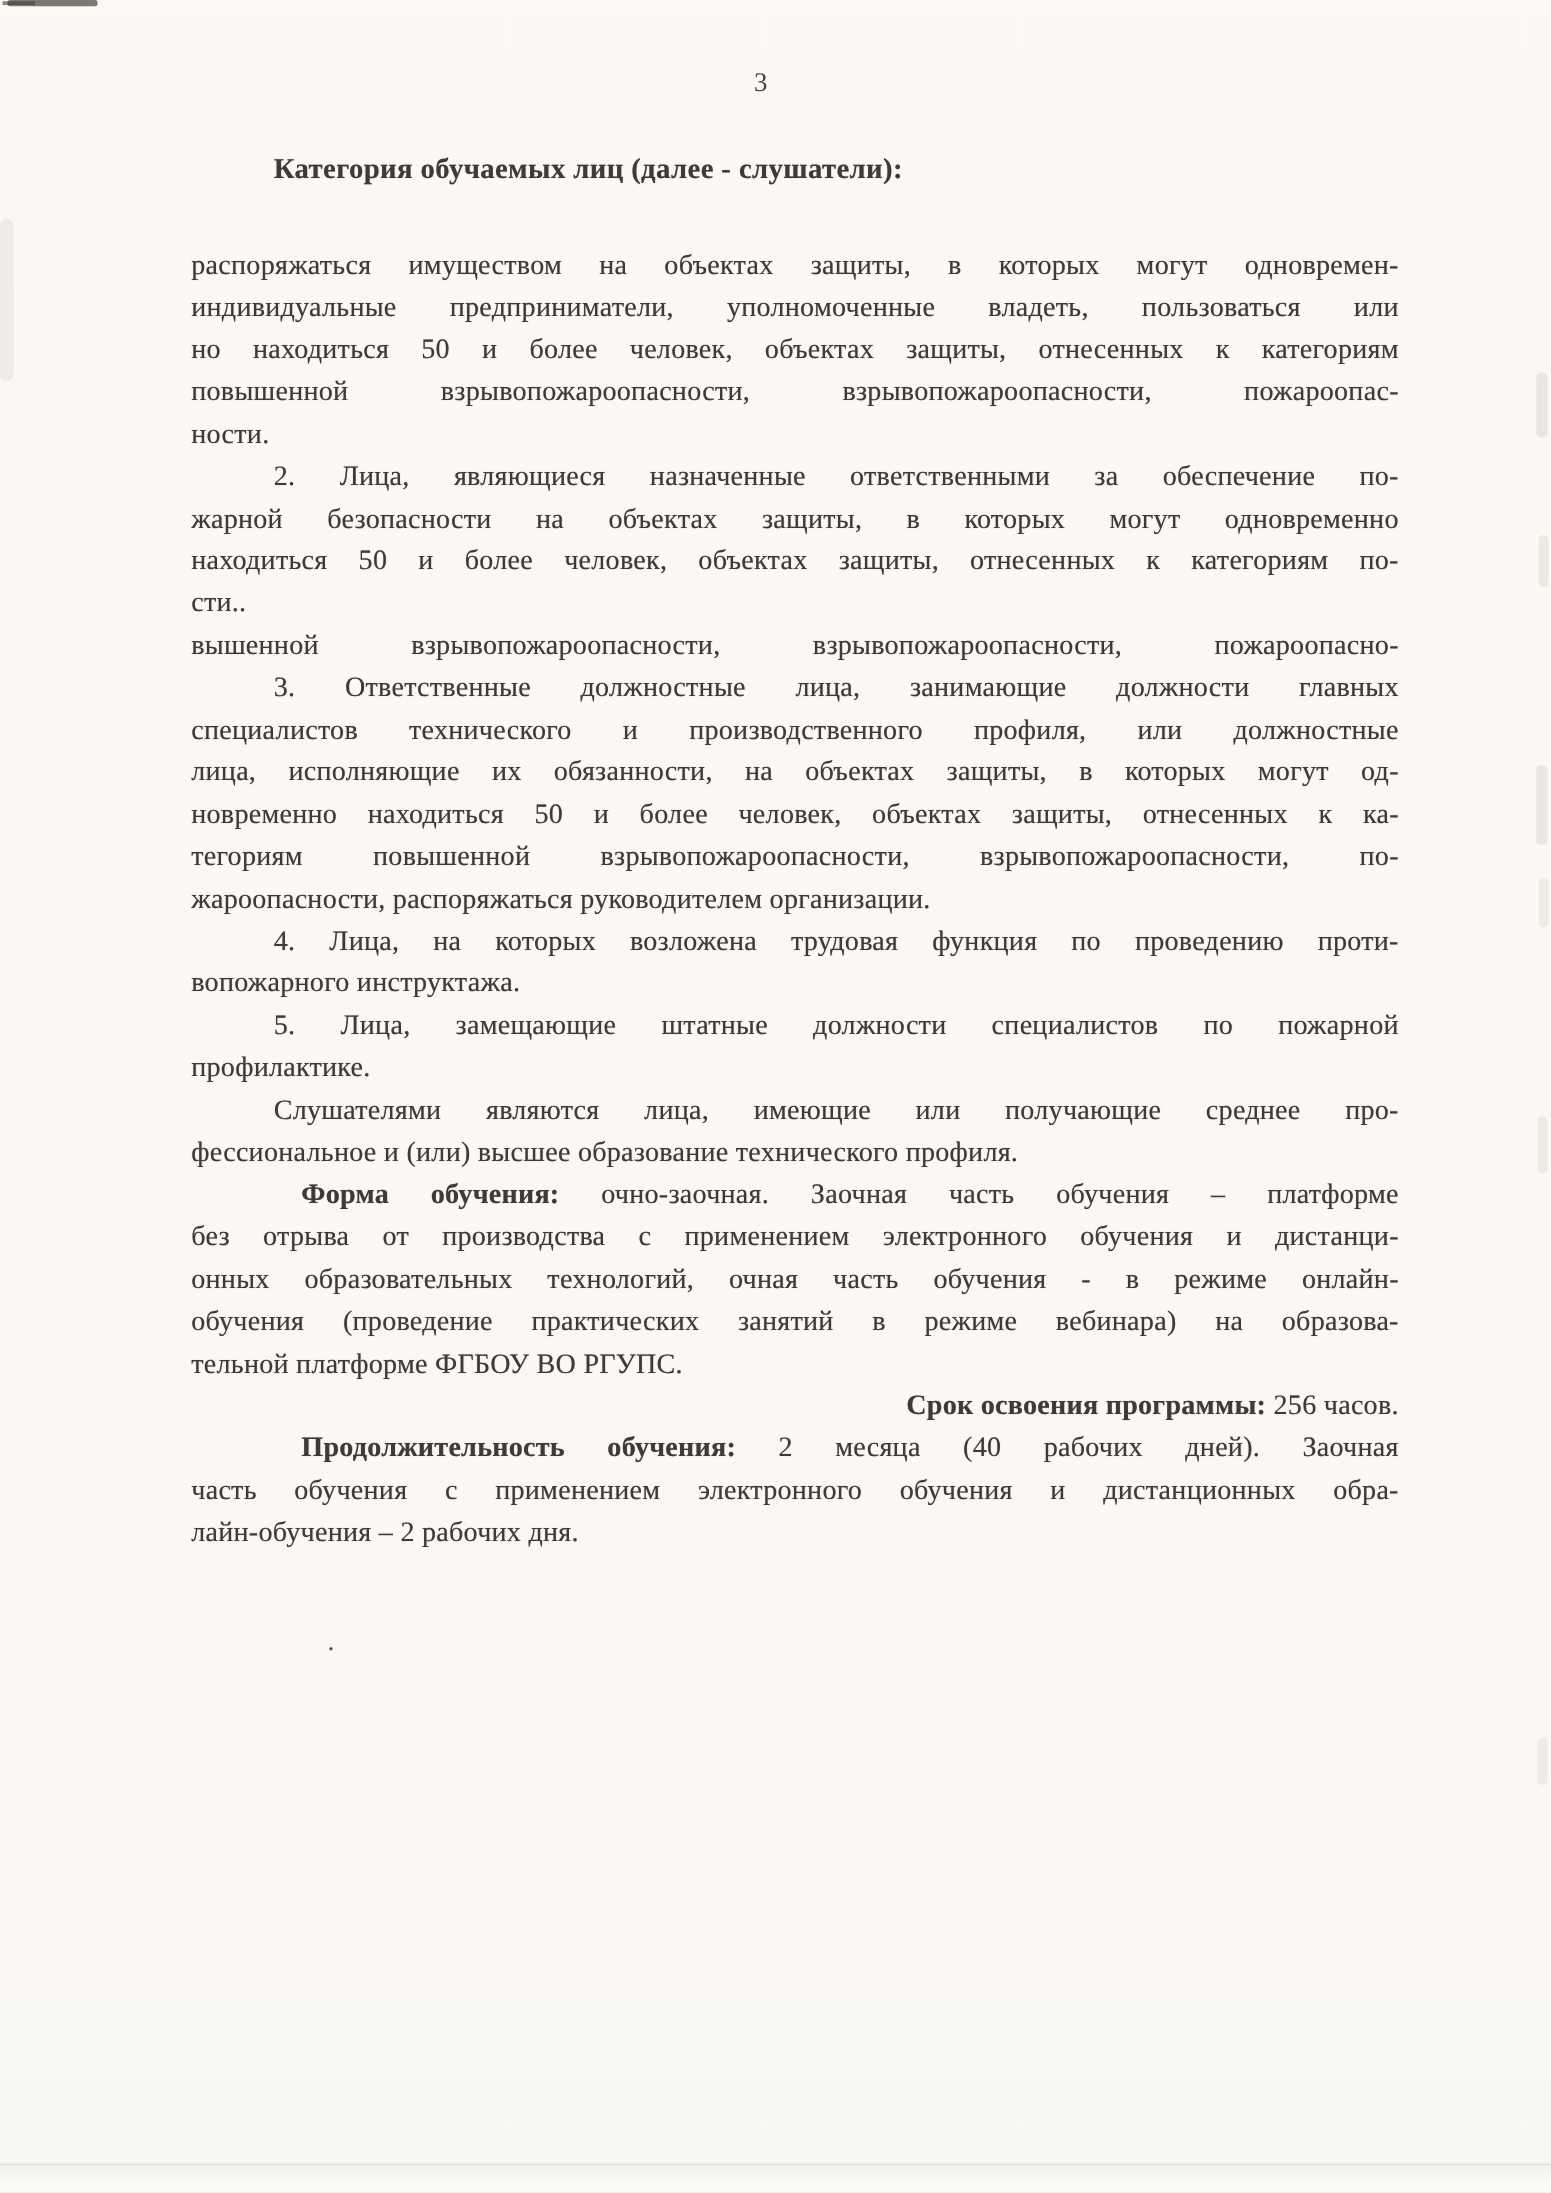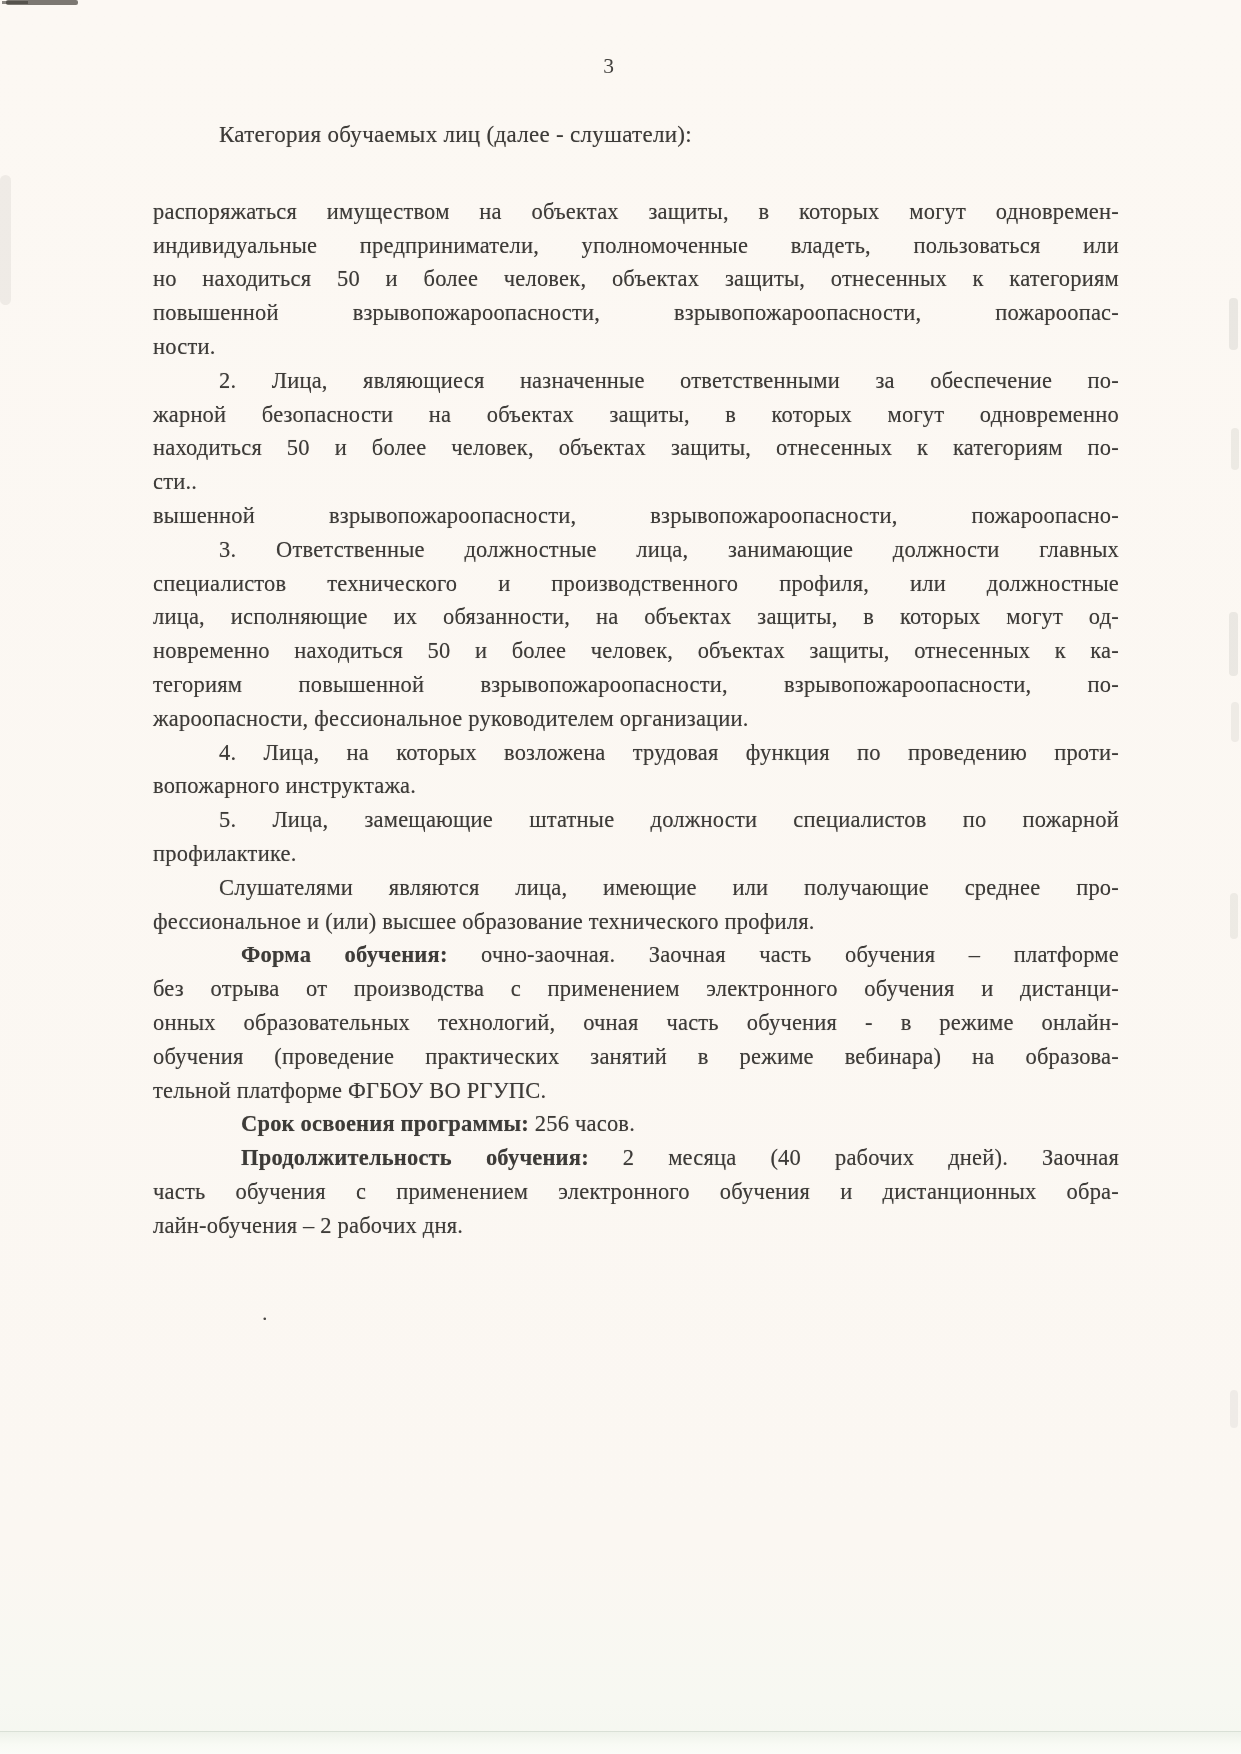--- a/index.html
+++ b/index.html
@@ -20,29 +20,29 @@
     color:#44423f;
   }
   .text-col {
     position:absolute; left:153px; top:118px; width:966px;
     font-size:22.5px;
     line-height:33.8px;
     letter-spacing:0.2px;
     text-shadow:0 0 0.7px rgba(64,60,56,0.5);
   }
   .heading {
-    font-weight:normal;
+    font-weight:bold;
     font-size:23px;
     text-indent:66px;
     margin-bottom:43px;
     letter-spacing:0.3px;
   }
   .line { text-align:left; white-space:normal; }
   .just { text-align:justify; text-align-last:justify; }
-  .first { text-indent:66px; }
+  .first { text-indent:66px;text-align:right; }
   .b { font-weight:bold;margin-left:22px; }
   .stray {
     position:absolute; left:262px; top:1300px;
     font-size:22px; color:#4a4845;
   }
   
   .artifact { position:absolute; pointer-events:none; }
   .a-topline { left:6px; top:0; width:72px; height:5px; background:#514d47; opacity:.75; border-radius:2px; }
   .a-topline2 { left:2px; top:1px; width:26px; height:3px; background:#3e3b36; opacity:.6; }
   .a-left-smudge { left:0; top:175px; width:11px; height:130px; background:rgba(175,170,162,0.16); border-radius:6px; }
@@ -84,21 +84,21 @@
       <div class="line">сти..</div>
       <div class="line just">вышенной взрывопожароопасности, взрывопожароопасности, пожароопасно-</div>
     </div>
 
     <div>
       <div class="line just first">3. Ответственные должностные лица, занимающие должности главных</div>
       <div class="line just">специалистов технического и производственного профиля, или должностные</div>
       <div class="line just">лица, исполняющие их обязанности, на объектах защиты, в которых могут од-</div>
       <div class="line just">новременно находиться 50 и более человек, объектах защиты, отнесенных к ка-</div>
       <div class="line just">тегориям повышенной взрывопожароопасности, взрывопожароопасности, по-</div>
-      <div class="line">жароопасности, фессиональное руководителем организации.</div>
+      <div class="line">жароопасности, распоряжаться руководителем организации.</div>
     </div>
 
     <div>
       <div class="line just first">4. Лица, на которых возложена трудовая функция по проведению проти-</div>
       <div class="line">вопожарного инструктажа.</div>
     </div>
 
     <div>
       <div class="line just first">5. Лица, замещающие штатные должности специалистов по пожарной</div>
       <div class="line">профилактике.</div>

